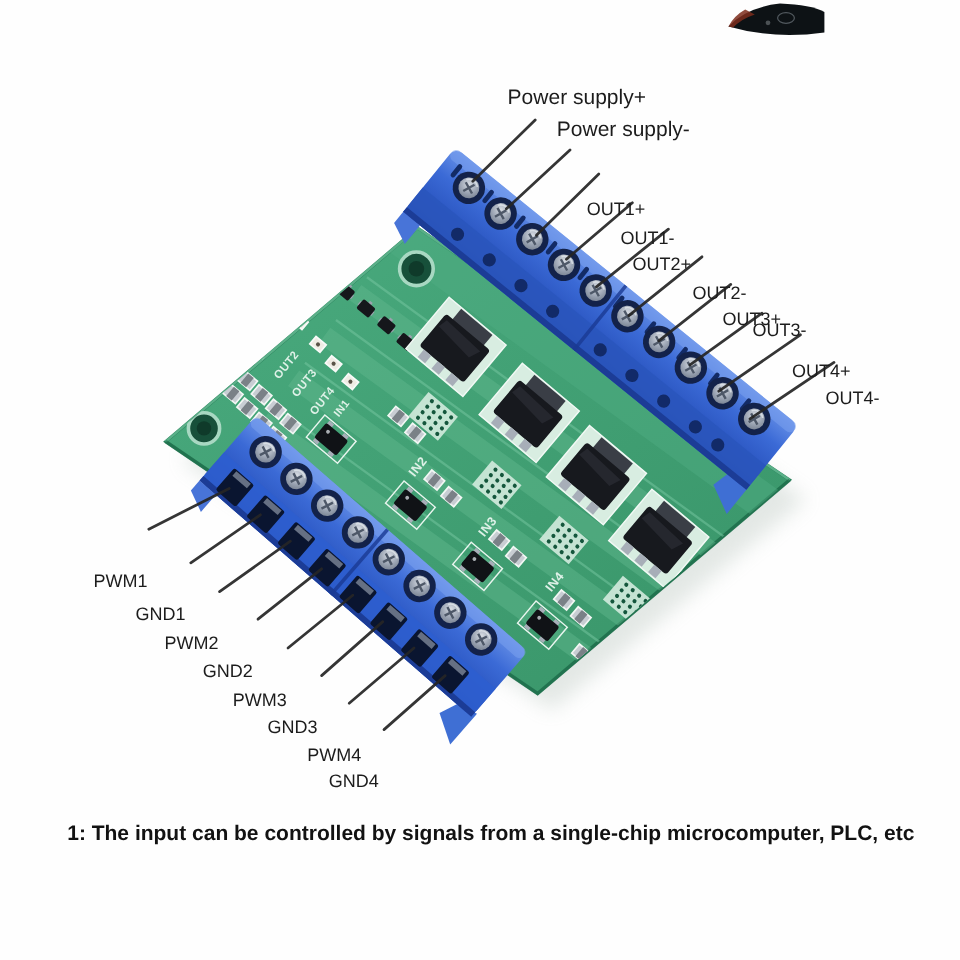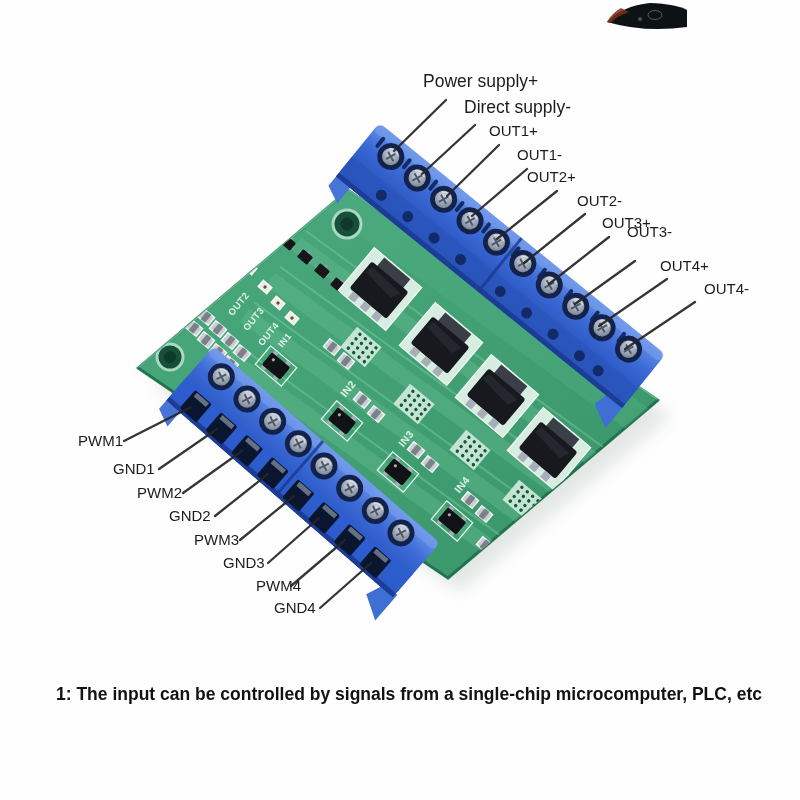--- a/index.html
+++ b/index.html
@@ -1,21 +1,21 @@
 <!DOCTYPE html>
 <html><head>
 <meta charset="utf-8">
 <style>
   html,body{margin:0;padding:0;background:#ffffff;}
   .stage{position:relative;width:800px;height:800px;background:#fefefe;overflow:hidden;
          font-family:"Liberation Sans",sans-serif;}
   .stage svg{position:absolute;left:0;top:0;}
   .lbl{position:absolute;color:#1c1c1c;white-space:nowrap;line-height:1;font-weight:400;}
   .lbl.big{font-size:17.5px;}
-  .lbl.sm{font-size:15px;}
+  .lbl.sm{font-size:15px;margin-top:44px;}
   .notes{position:absolute;left:56px;top:679px;color:#121212;font-size:17.5px;line-height:31.5px;font-weight:bold;}
   .silk{fill:#eaf7f0;font-family:"Liberation Sans",sans-serif;font-weight:bold;opacity:.93;letter-spacing:.4px;}
   .callout{stroke:#262626;stroke-width:2.3;stroke-linecap:round;opacity:.93;}
 </style>
 </head>
 <body>
 
 <div class="stage">
 <svg width="800" height="800" viewBox="0 0 800 800">
   <defs>
@@ -307,29 +307,29 @@
     <line class="callout" x1="183" y1="493" x2="242" y2="451"></line>
     <line class="callout" x1="215" y1="516" x2="268" y2="474"></line>
     <line class="callout" x1="240" y1="540" x2="294" y2="496"></line>
     <line class="callout" x1="268" y1="563" x2="319" y2="518"></line>
     <line class="callout" x1="291" y1="586" x2="345" y2="540"></line>
     <line class="callout" x1="320" y1="608" x2="371" y2="563"></line>
   </g>
 </svg>
 
 <div class="lbl big" style="left:423px;top:73px">Power supply+</div>
-<div class="lbl big" style="left:464px;top:99px">Direct supply-</div>
+<div class="lbl big" style="left:464px;top:99px">Power supply-</div>
 <div class="lbl sm" style="left:489px;top:123px">OUT1+</div>
 <div class="lbl sm" style="left:517px;top:147px">OUT1-</div>
 <div class="lbl sm" style="left:527px;top:169px">OUT2+</div>
 <div class="lbl sm" style="left:577px;top:193px">OUT2-</div>
 <div class="lbl sm" style="left:602px;top:215px">OUT3+</div>
 <div class="lbl sm" style="left:627px;top:224px">OUT3-</div>
 <div class="lbl sm" style="left:660px;top:258px">OUT4+</div>
-<div class="lbl sm" style="left:704px;top:281px">OUT4-</div>
+<div class="lbl sm" style="left:688px;top:281px">OUT4-</div>
 
 <div class="lbl sm" style="left:78px;top:433px">PWM1</div>
 <div class="lbl sm" style="left:113px;top:461px">GND1</div>
 <div class="lbl sm" style="left:137px;top:485px">PWM2</div>
 <div class="lbl sm" style="left:169px;top:508px">GND2</div>
 <div class="lbl sm" style="left:194px;top:532px">PWM3</div>
 <div class="lbl sm" style="left:223px;top:555px">GND3</div>
 <div class="lbl sm" style="left:256px;top:578px">PWM4</div>
 <div class="lbl sm" style="left:274px;top:600px">GND4</div>
 

